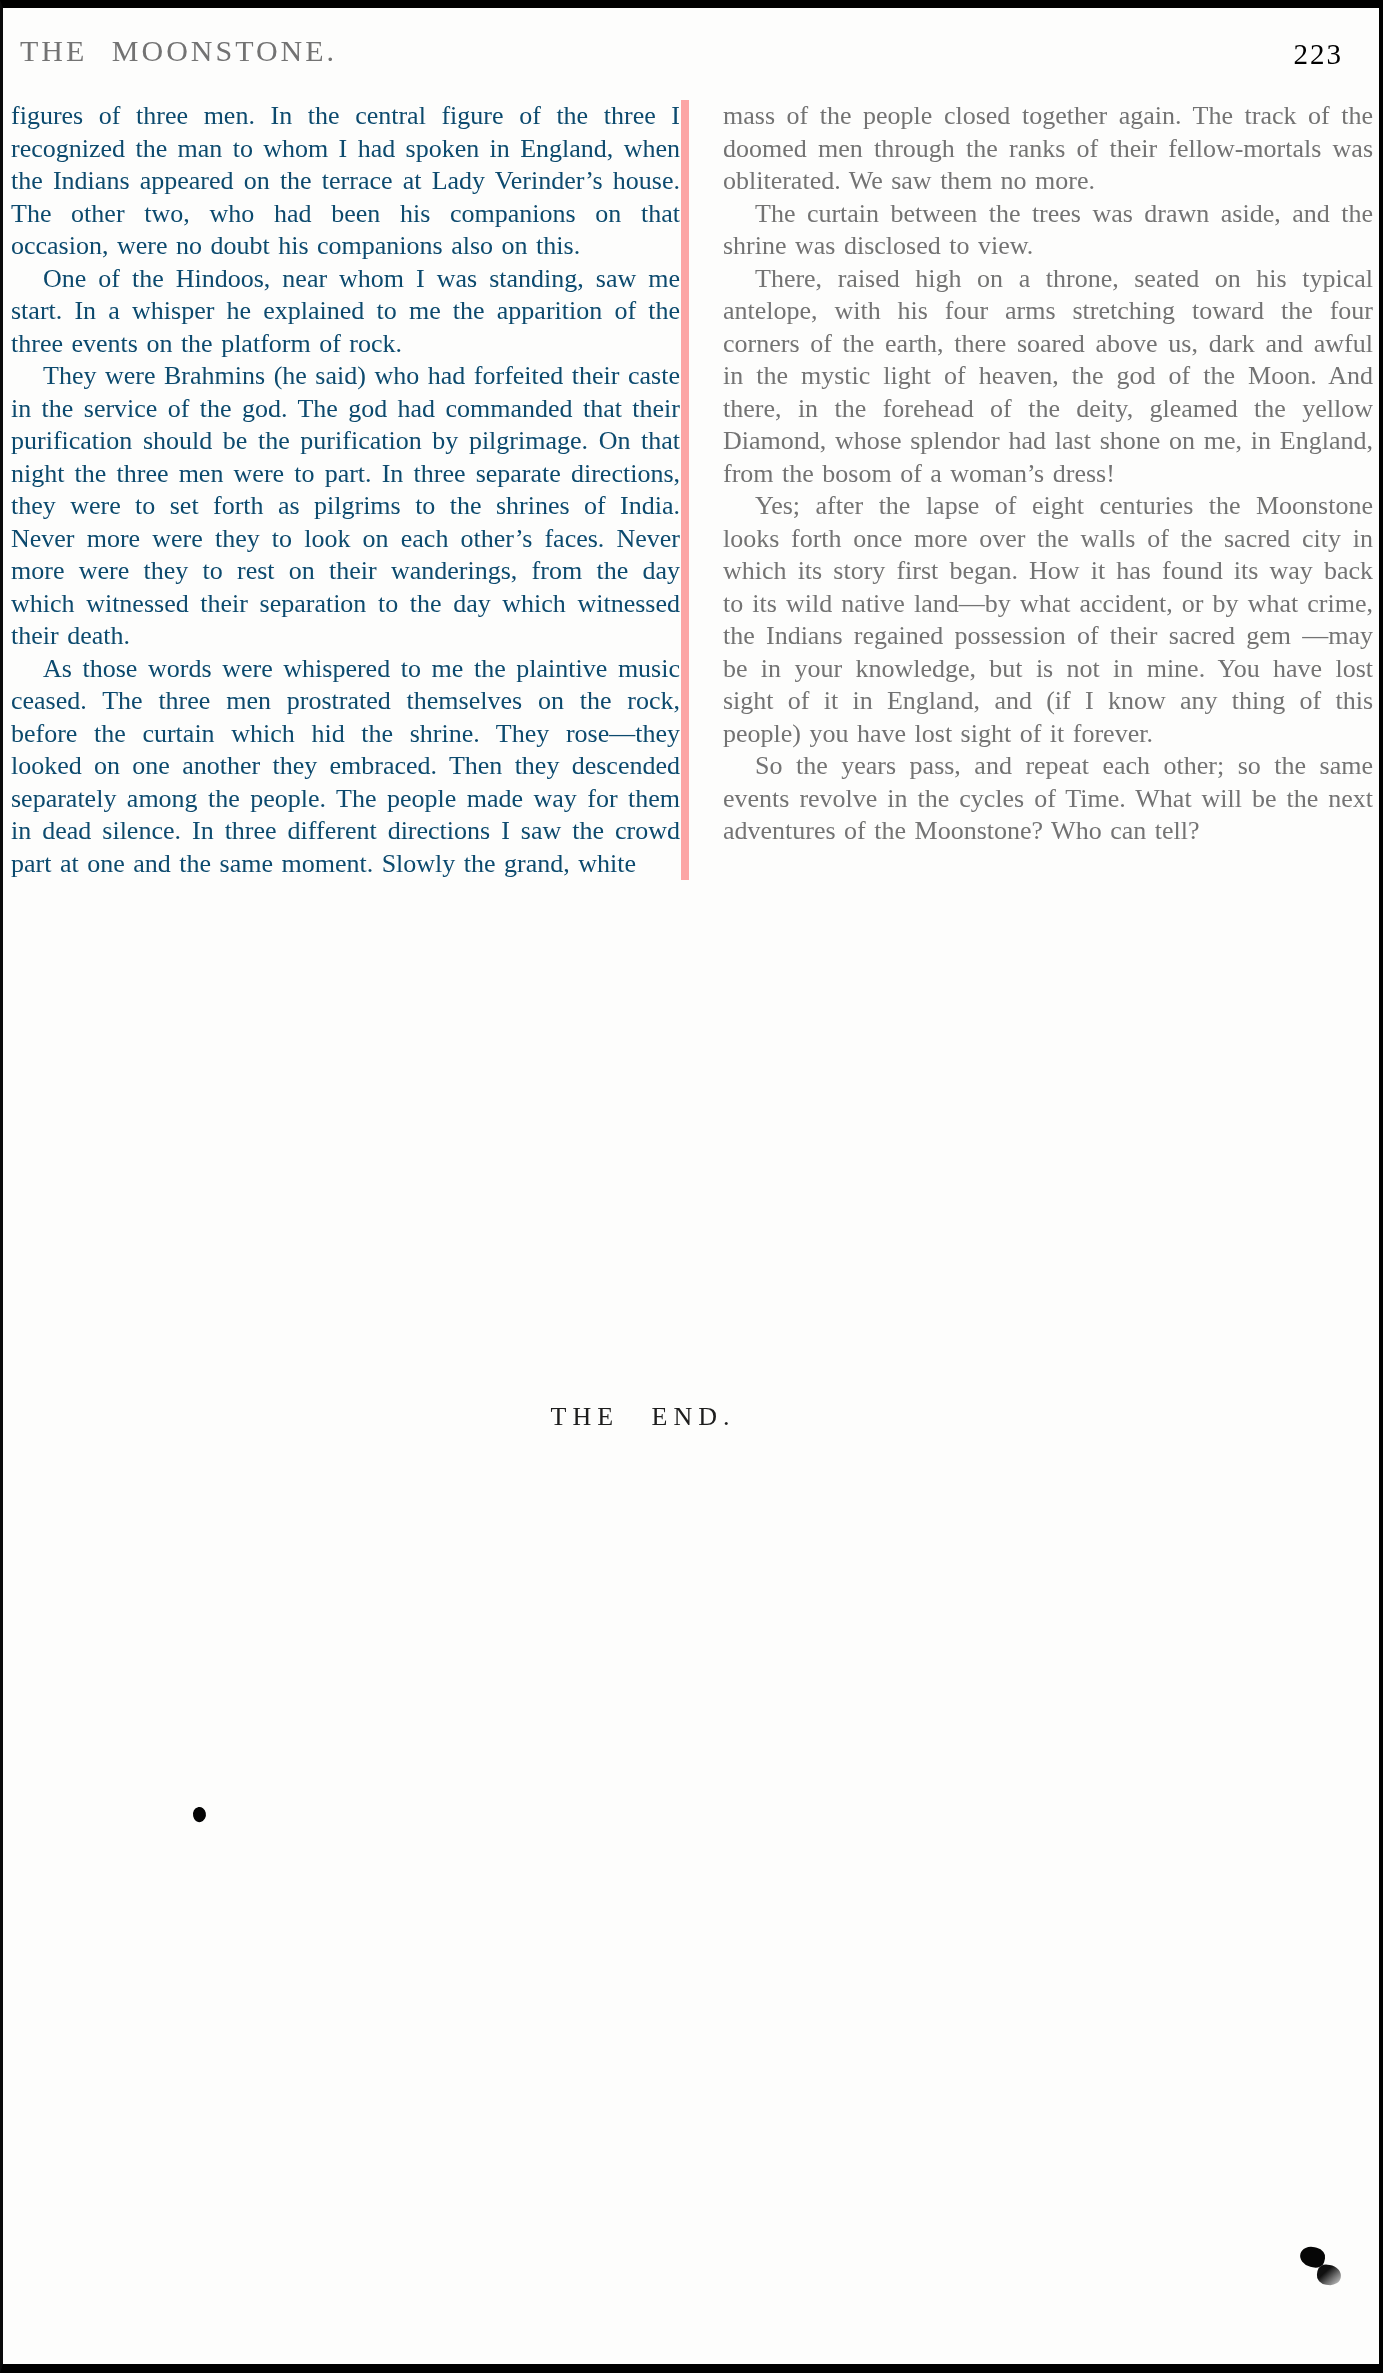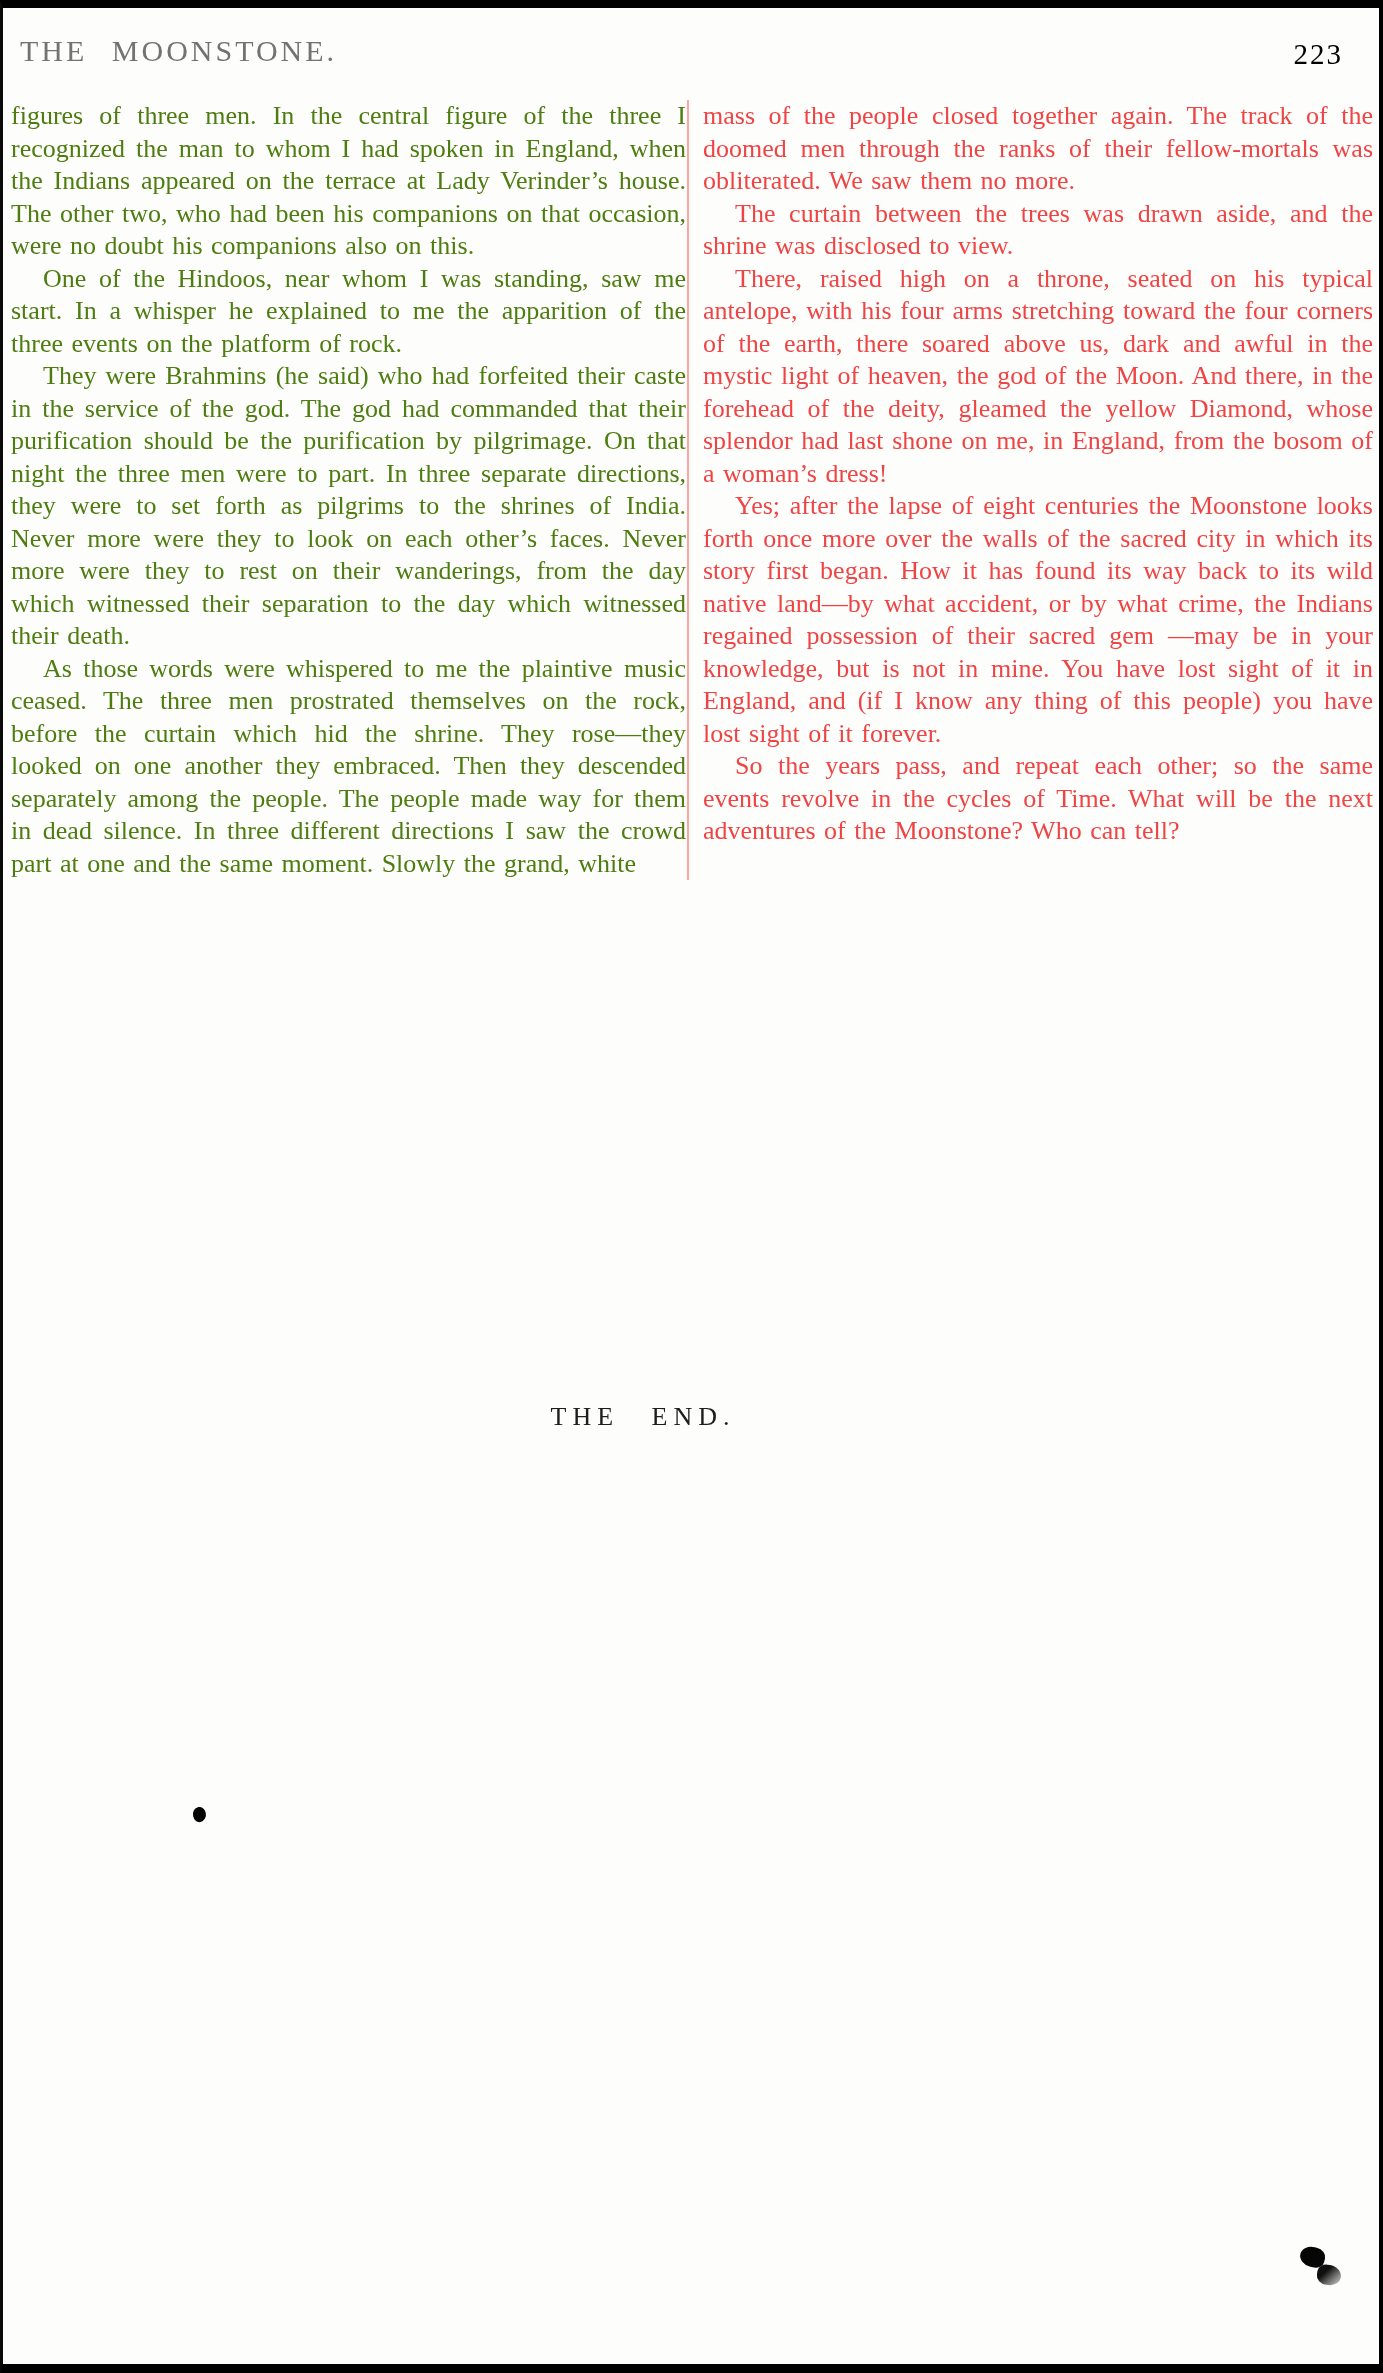--- a/index.html
+++ b/index.html
@@ -64,27 +64,28 @@
   .column p {
     margin: 0;
     padding: 0;
   }
   .column p.indent {
     text-indent: 32px;
   }
   .col-left {
     width: 678px;
     padding-right: 1px;
-    border-right: 2px solid #fca5a5;
-    color: #4d7c0f;
+    border-right: 8px solid #fca5a5;
+    color: #0c4a6e;
   }
   .col-right {
     flex: 1;
     padding-left: 14px;
-    color: #ef4444;
+    color: #737373;
+    margin-left: 20px;
   }
   .end-mark {
     position: absolute;
     top: 1394px;
     left: 0;
     width: 1280px;
     text-align: center;
     font-size: 26px;
     letter-spacing: 6px;
     word-spacing: 20px;

